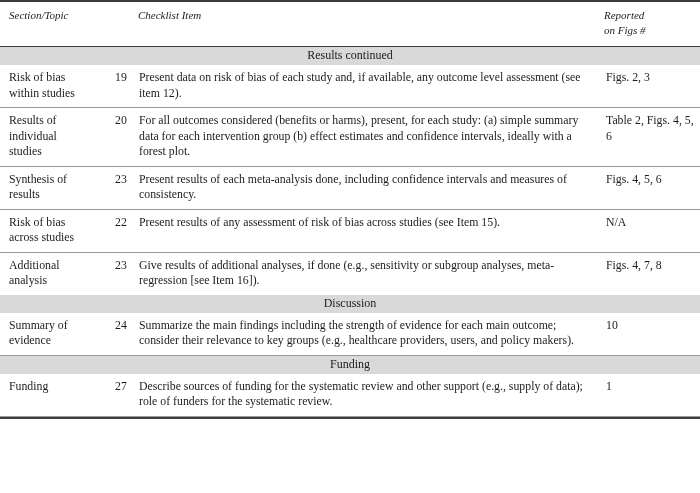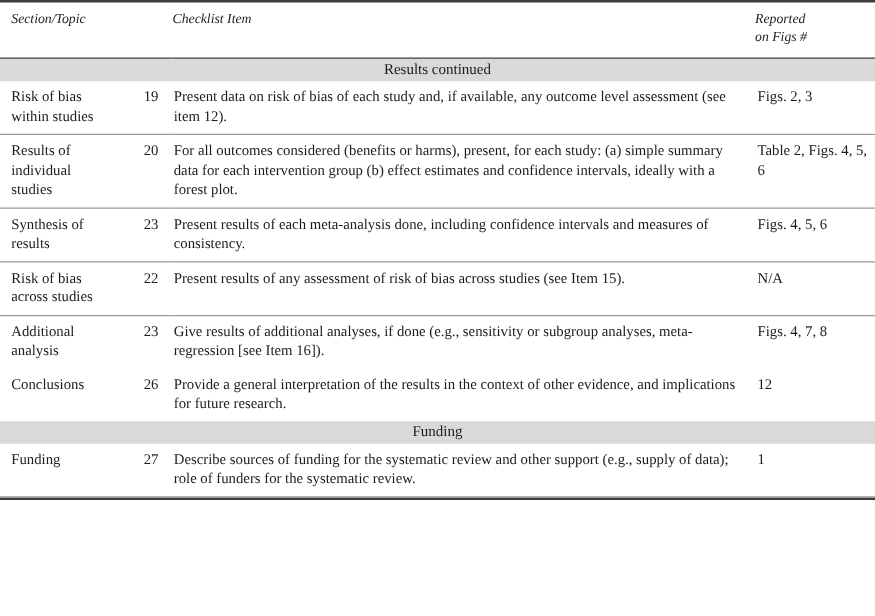--- a/index.html
+++ b/index.html
@@ -120,25 +120,28 @@
         <td class="item">Present results of any assessment of risk of bias across studies (see Item 15).</td>
         <td class="reported">N/A</td>
       </tr>
       <tr>
         <td class="topic">Additional analysis</td>
         <td class="num">23</td>
         <td class="item">Give results of additional analyses, if done (e.g., sensitivity or subgroup analyses, meta-regression [see Item 16]).</td>
         <td class="reported">Figs. 4, 7, 8</td>
       </tr>
 
-      <tr>
-        <td class="topic">Conclusions</td>
-        <td class="num">26</td>
-        <td class="item">Provide a general interpretation of the results in the context of other evidence, and implications for future research.</td>
-        <td class="reported">12</td>
+      <tr class="band">
+        <td colspan="4">Discussion</td>
+      </tr>
+      <tr class="sep">
+        <td class="topic">Summary of evidence</td>
+        <td class="num">24</td>
+        <td class="item">Summarize the main findings including the strength of evidence for each main outcome; consider their relevance to key groups (e.g., healthcare providers, users, and policy makers).</td>
+        <td class="reported">10</td>
       </tr>
 
       <tr class="band">
         <td colspan="4">Funding</td>
       </tr>
       <tr class="lastrow">
         <td class="topic">Funding</td>
         <td class="num">27</td>
         <td class="item">Describe sources of funding for the systematic review and other support (e.g., supply of data); role of funders for the systematic review.</td>
         <td class="reported">1</td>

